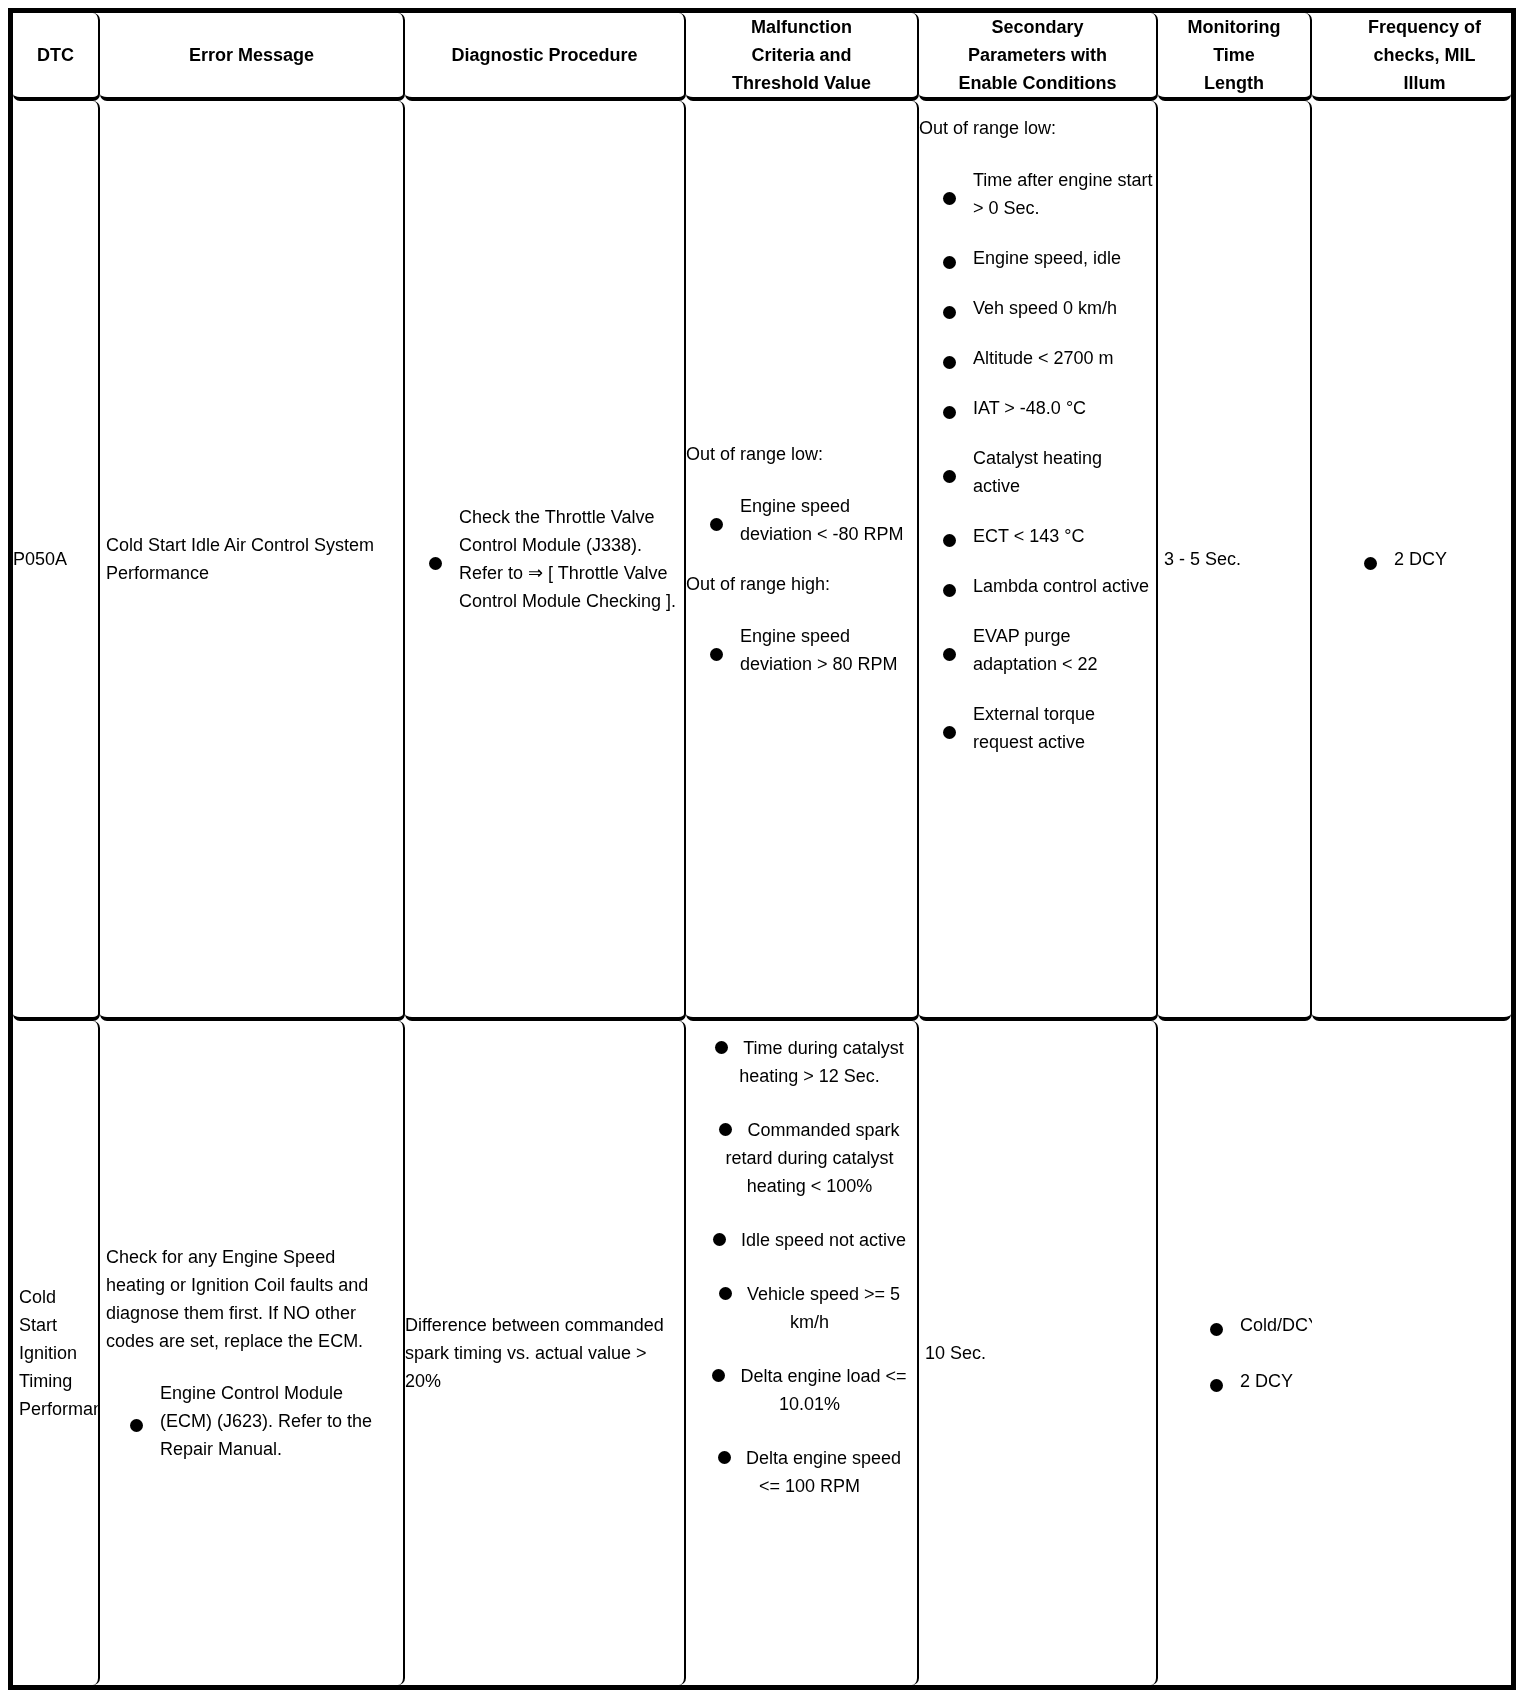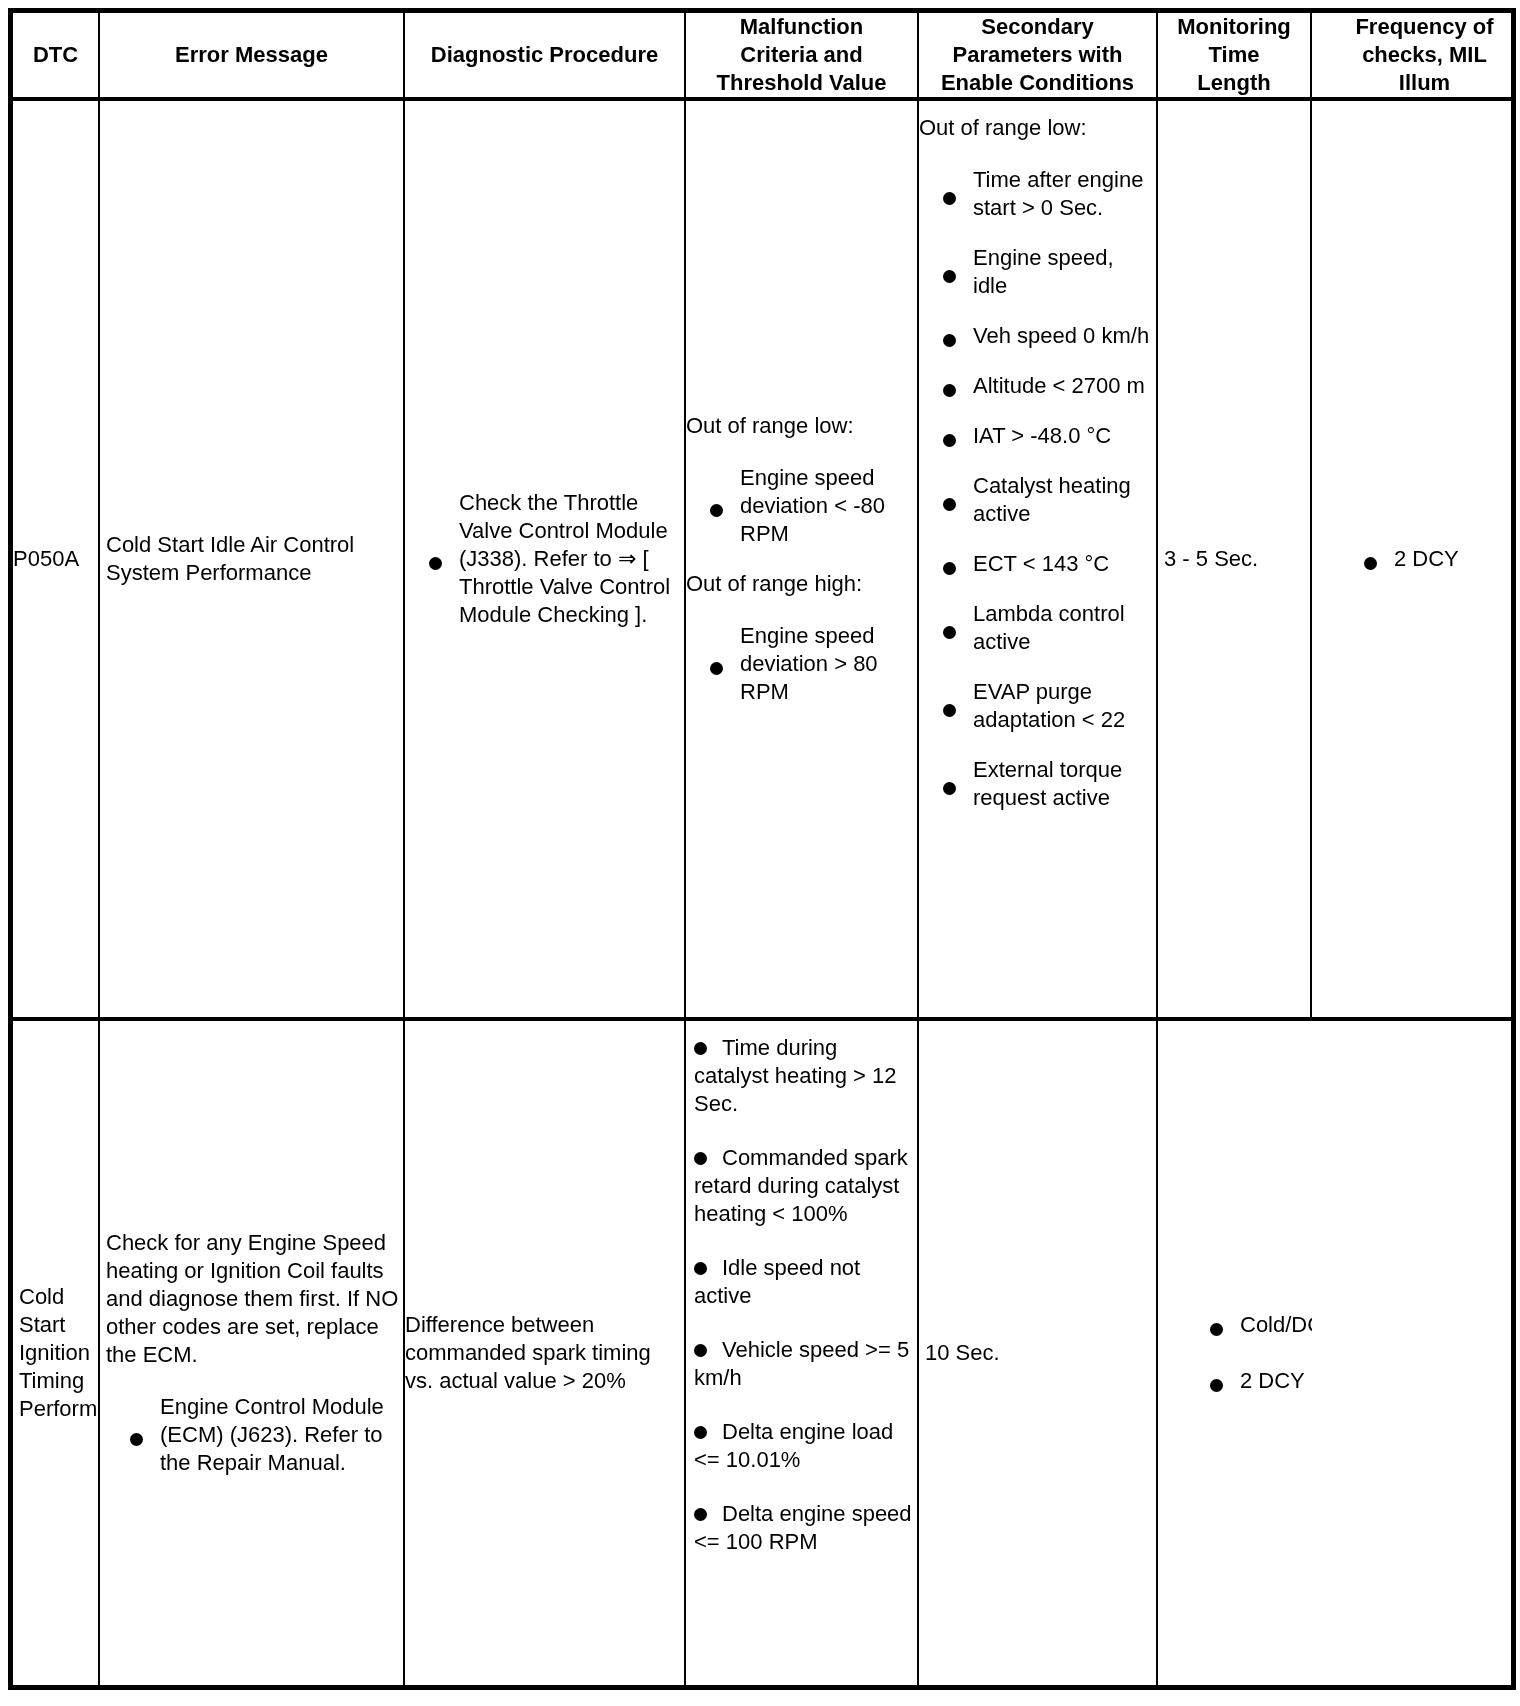--- a/index.html
+++ b/index.html
@@ -20,22 +20,23 @@
     display: grid;
     grid-template-columns: 87px 305px 281px 233px 239px 154px 199px;
     grid-template-rows: 88px 920px 664px;
     background: #ffffff;
   }
   .cell {
     box-sizing: border-box;
     border-right: 2px solid #000000;
     border-bottom: 4px solid #000000;
     overflow: hidden;
-    font-size: 22px;
+    font-size: 18px;
     line-height: 28px;
+    border-radius: 7px;
   }
   .cell.lastcol { border-right: none; padding-left: 28px; }
   .cell.r2 { border-bottom: none; }
   .hdr {
     font-weight: bold;
     display: flex;
     align-items: center;
     justify-content: center;
     text-align: center;
     white-space: pre-line;
@@ -62,22 +63,22 @@
   .li.last { margin-bottom: 0; }
   .dot {
     flex: none;
     width: 13px;
     height: 13px;
     border-radius: 50%;
     background: #000000;
     margin: 8px 17px 0 0;
   }
   .lic {
-    text-align: left;
-    margin: 0 0 26px 4px;
+    text-align: center;
+    margin: 0 0 26px 16px;
     padding: 0 4px;
   }
   .lic .dotc {
     display: inline-block;
     width: 13px;
     height: 13px;
     border-radius: 50%;
     background: #000000;
     margin-right: 15px;
   }

